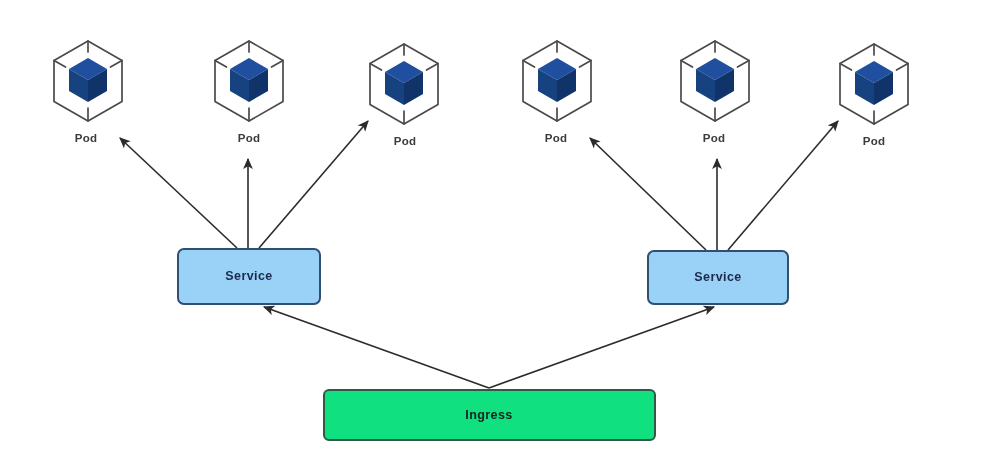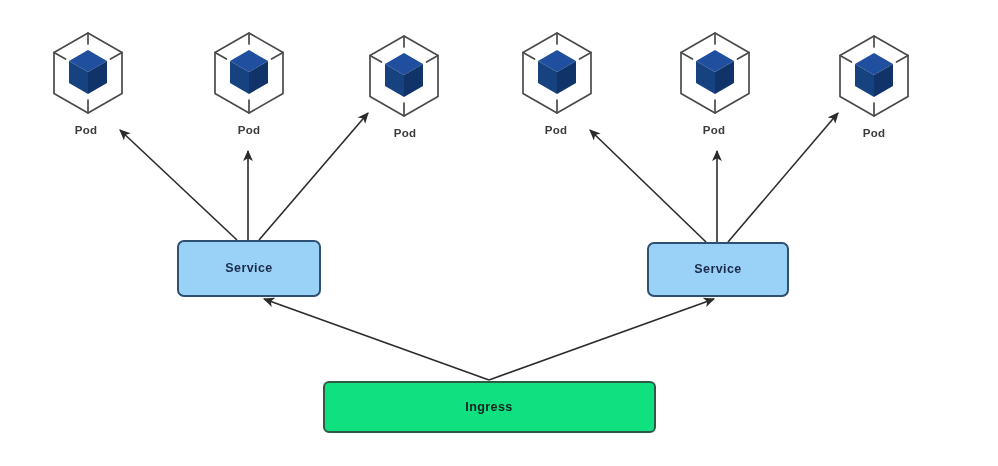--- a/index.html
+++ b/index.html
@@ -10,21 +10,21 @@
   body {
     width: 998px;
     height: 466px;
     font-family: "Liberation Sans", sans-serif;
     overflow: hidden;
     position: relative;
   }
   #diagram-root {
     position: absolute;
     left: 0;
-    top: 4px;
+    top: 12px;
     width: 998px;
     height: 356px;
   }
   svg.canvas {
     display: block;
     width: 998px;
     height: 466px;
   }
   .node-label {
     font-family: "Liberation Sans", sans-serif;

